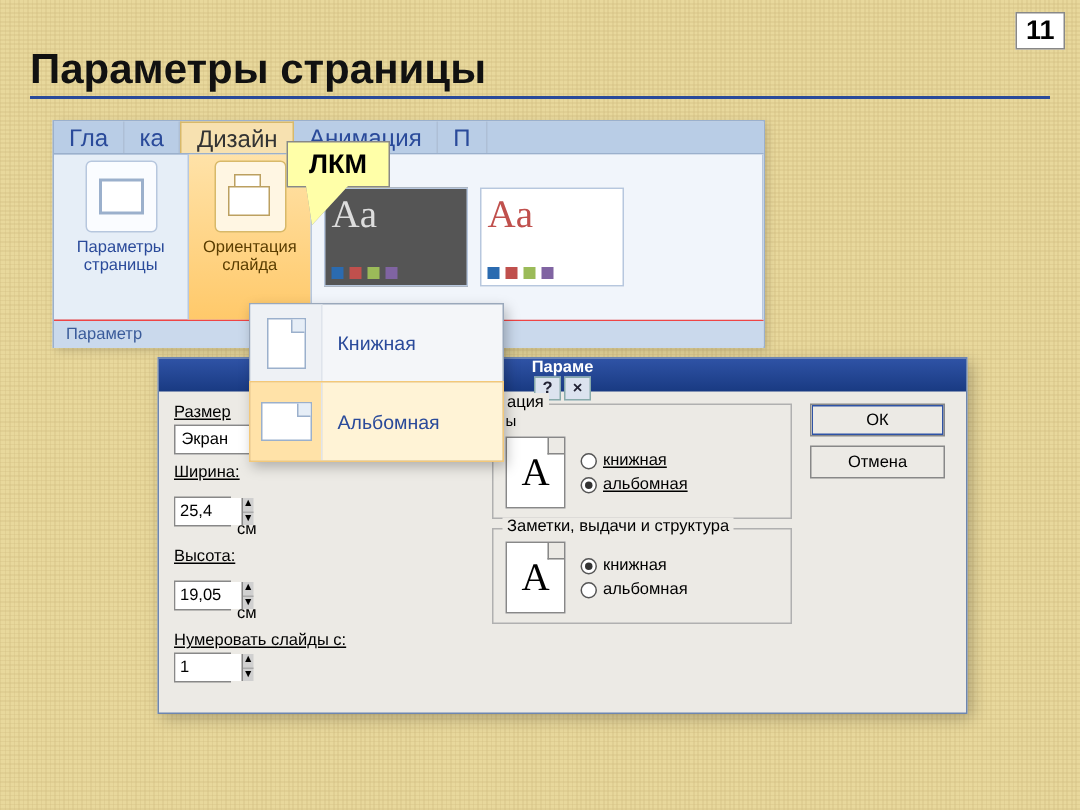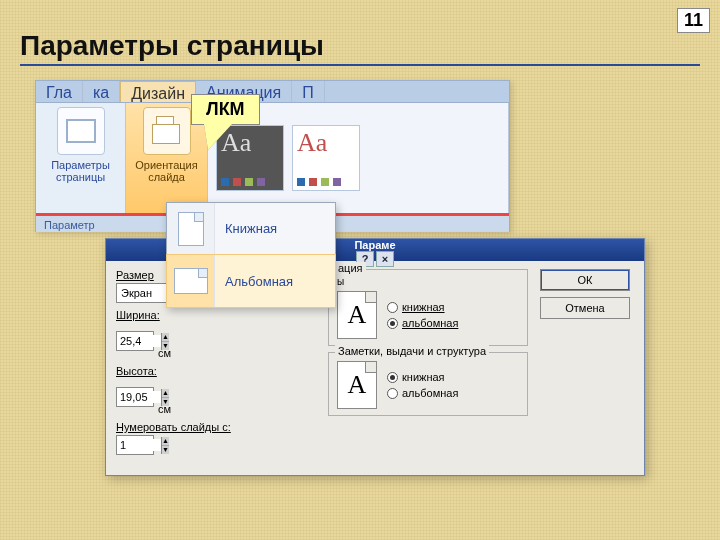--- a/index.html
+++ b/index.html
@@ -39,30 +39,30 @@
     background: #f7e1b0; color: #333; border: 1px solid #d8b96a; border-bottom: none;
   }
   .ribbon-body { height: 110px; display: flex; }
   .group {
     border-right: 1px solid #b7c7de; padding: 4px 6px 2px; display: flex; flex-direction: column; align-items: center; justify-content: flex-start;
   }
   .group.page-params { width: 90px; }
   .group.orientation { width: 82px; background: linear-gradient(#ffe2a8,#ffc96a); }
   .group.themes { flex: 1; background: #f1f5fb; display: flex; flex-direction: row; align-items: center; gap: 8px; padding: 8px; }
   .ribbon-footer {
-    height: 19px; background: #cad9ec; border-top: 3px solid #ef4444;
+    height: 19px; background: #cad9ec; border-top: 1px solid #ef4444;
     font-size: 11px; color: #3a5b9a; padding-left: 8px; line-height: 19px;
   }
   .big-btn-icon {
     width: 48px; height: 48px; background: #fafcff; border: 1px solid #b7c7de; border-radius: 4px;
     margin-bottom: 4px; display: flex; align-items: center; justify-content: center;
   }
   .big-btn-label { font-size: 11px; color: #2a4a9a; text-align: center; line-height: 12px; }
   .theme-tile {
-    width: 68px; height: 66px; background: #fff; border: 1px solid #b7c7de; padding: 4px;
+    width: 96px; height: 66px; background: #fff; border: 1px solid #b7c7de; padding: 4px;
     display: flex; flex-direction: column; justify-content: space-between;
   }
   .theme-tile.dark { background: #555; }
   .theme-tile .aa { font-size: 26px; font-family: Georgia, serif; line-height: 1; }
   .theme-tile.dark .aa { color: #ddd; }
   .theme-swatches { display: flex; gap: 4px; }
   .theme-swatches span { width: 8px; height: 8px; }
   .sw1{background:#2b6bb0}.sw2{background:#c0504d}.sw3{background:#9bbb59}.sw4{background:#8064a2}
 
   
@@ -116,21 +116,21 @@
   .col-right { width: 90px; display:flex; flex-direction:column; gap:6px; }
   .field-row { margin-bottom: 6px; }
   .field-label { margin-bottom: 2px; display: block; }
   .u { text-decoration: underline; }
   .select {
     width: 100%; height: 20px; background: #fff; border: 1px solid #888; padding-left: 4px;
     display: flex; align-items: center; justify-content: space-between;
   }
   .select .arrow { width: 16px; height: 100%; background: #d0d0d0; border-left: 1px solid #888; display:flex;align-items:center;justify-content:center;font-size:8px;}
   .spinner {
-    width: 38px; height: 20px; background: #fff; border: 1px solid #888; display: flex; align-items: center;
+    width: 38px; height: 20px; background: #fff; border: 1px solid #888; display: flex;
   }
   .spinner input { border: none; width: 44px; padding-left: 3px; font-size: 11px; outline:none;}
   .spinner .arrows { width: 16px; border-left: 1px solid #888; display:flex; flex-direction:column;}
   .spinner .arrows span { flex:1; background:#d0d0d0; font-size:7px; text-align:center; line-height:8px; border-bottom:1px solid #aaa;}
   .spinner .arrows span:last-child{border:none;}
   .cm { display:inline-block; margin-left:4px; vertical-align: middle; margin-top: 24px;}
   .groupbox {
     border: 1px solid #b0b0b0; padding: 8px 8px 6px; margin-bottom: 6px; position: relative;
   }
   .groupbox > .legend {

